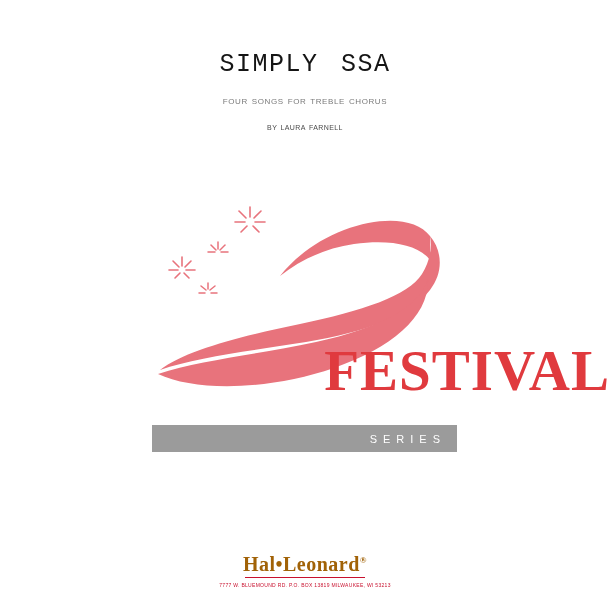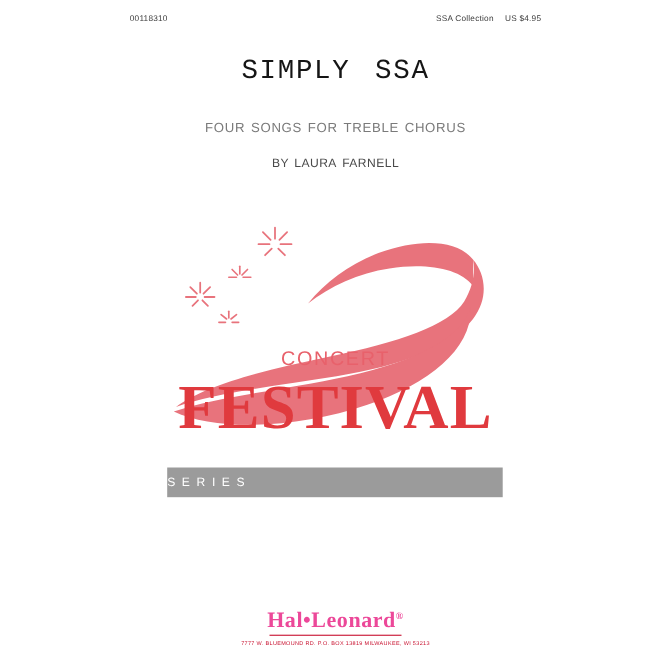--- a/index.html
+++ b/index.html
@@ -57,32 +57,32 @@
     font-size: 35px;
     letter-spacing: 1.5px;
     color: #151515;
     font-weight: normal;
     line-height: 1.05;
     
     font-variant: small-caps;
     text-transform: lowercase;
   }
   .subtitle {
-    margin-top: 24px;
-    font-family: "Liberation Sans", sans-serif;
-    font-size: 17px;
+    margin-top: 12px;
+    font-family: "Liberation Sans", sans-serif;
+    font-size: 12px;
     color: #7a7a7a;
     letter-spacing: 0.6px;
     font-variant: small-caps;
     text-transform: lowercase;
   }
   .byline {
     margin-top: 14px;
     font-family: "Liberation Sans", sans-serif;
-    font-size: 16px;
+    font-size: 10px;
     color: #4a4a4a;
     letter-spacing: 0.4px;
     font-variant: small-caps;
     text-transform: lowercase;
   }
 
   
   .art {
     position: absolute;
     top: 200px;
@@ -106,21 +106,21 @@
     color: #e8616b;
     font-variant: small-caps;
     text-transform: lowercase;
     z-index: 4;
   }
   .festival-word {
     position: absolute;
     top: 342px;
     left: 0;
     right: 0;
-    text-align: center;
+    text-align: right;
     font-family: "Liberation Serif", serif;
     font-weight: bold;
     font-size: 57px;
     letter-spacing: 1px;
     color: #e03a3e;
     z-index: 4;
     line-height: 1;
   }
   .series-bar {
     position: absolute;
@@ -129,21 +129,21 @@
     width: 305px;
     height: 27px;
     background: #9b9b9b;
     z-index: 3;
   }
   .series-word {
     position: absolute;
     top: 429px;
     left: 152px;
     width: 294px;
-    text-align: left;
+    text-align: right;
     font-family: "Liberation Sans", sans-serif;
     font-size: 15px;
     letter-spacing: 6px;
     color: #ffffff;
     z-index: 5;
     font-variant: small-caps;
     text-transform: lowercase;
   }
 
   
@@ -151,21 +151,21 @@
     position: absolute;
     bottom: 22px;
     left: 0;
     right: 0;
     text-align: center;
   }
   .logo-main {
     font-family: "Liberation Serif", serif;
     font-weight: bold;
     font-size: 20px;
-    color: #ec4899;
+    color: #a16207;
     letter-spacing: 0.5px;
     line-height: 1;
     white-space: nowrap;
   }
   .logo-main .reg {
     font-size: 9px;
     vertical-align: super;
   }
   .logo-sub {
     margin-top: 2px;
@@ -186,27 +186,20 @@
     height: 1px;
     background: #c8102e;
     margin: 3px auto 3px auto;
   }
 </style>
 </head>
 <body>
 
 <div class="page">
 
-  <div class="topbar">
-    <span class="catalog">00118310</span>
-    <span class="price">
-      <span class="coll">SSA Collection</span>
-      <span>US $4.95</span>
-    </span>
-  </div>
 
   <div class="title-block">
     <div class="main-title">Simply SSA</div>
     <div class="subtitle">Four Songs for Treble Chorus</div>
     <div class="byline">By Laura Farnell</div>
   </div>
 
   <div class="art">
     <svg width="350" height="270" viewBox="0 0 350 270" xmlns="http://www.w3.org/2000/svg">
 
@@ -269,21 +262,20 @@
           <line x1="0" y1="-9" x2="0" y2="-3"></line>
           <line x1="7" y1="-6" x2="2" y2="-2"></line>
           <line x1="9" y1="1" x2="3" y2="1"></line>
           <line x1="-7" y1="-6" x2="-2" y2="-2"></line>
           <line x1="-9" y1="1" x2="-3" y2="1"></line>
         </g>
       </g>
     </svg>
   </div>
 
-  <div class="concert-word">Concert</div>
   <div class="festival-word">FESTIVAL</div>
   <div class="series-bar"></div>
   <div class="series-word">Series</div>
 
   <div class="logo">
     <div class="logo-main">
       <span>Hal•Leonard</span><span class="reg">®</span>
     </div>
     <div class="logo-rule"></div>
     <div class="logo-addr">7777 W. BLUEMOUND RD. P.O. BOX 13819 MILWAUKEE, WI 53213</div>

